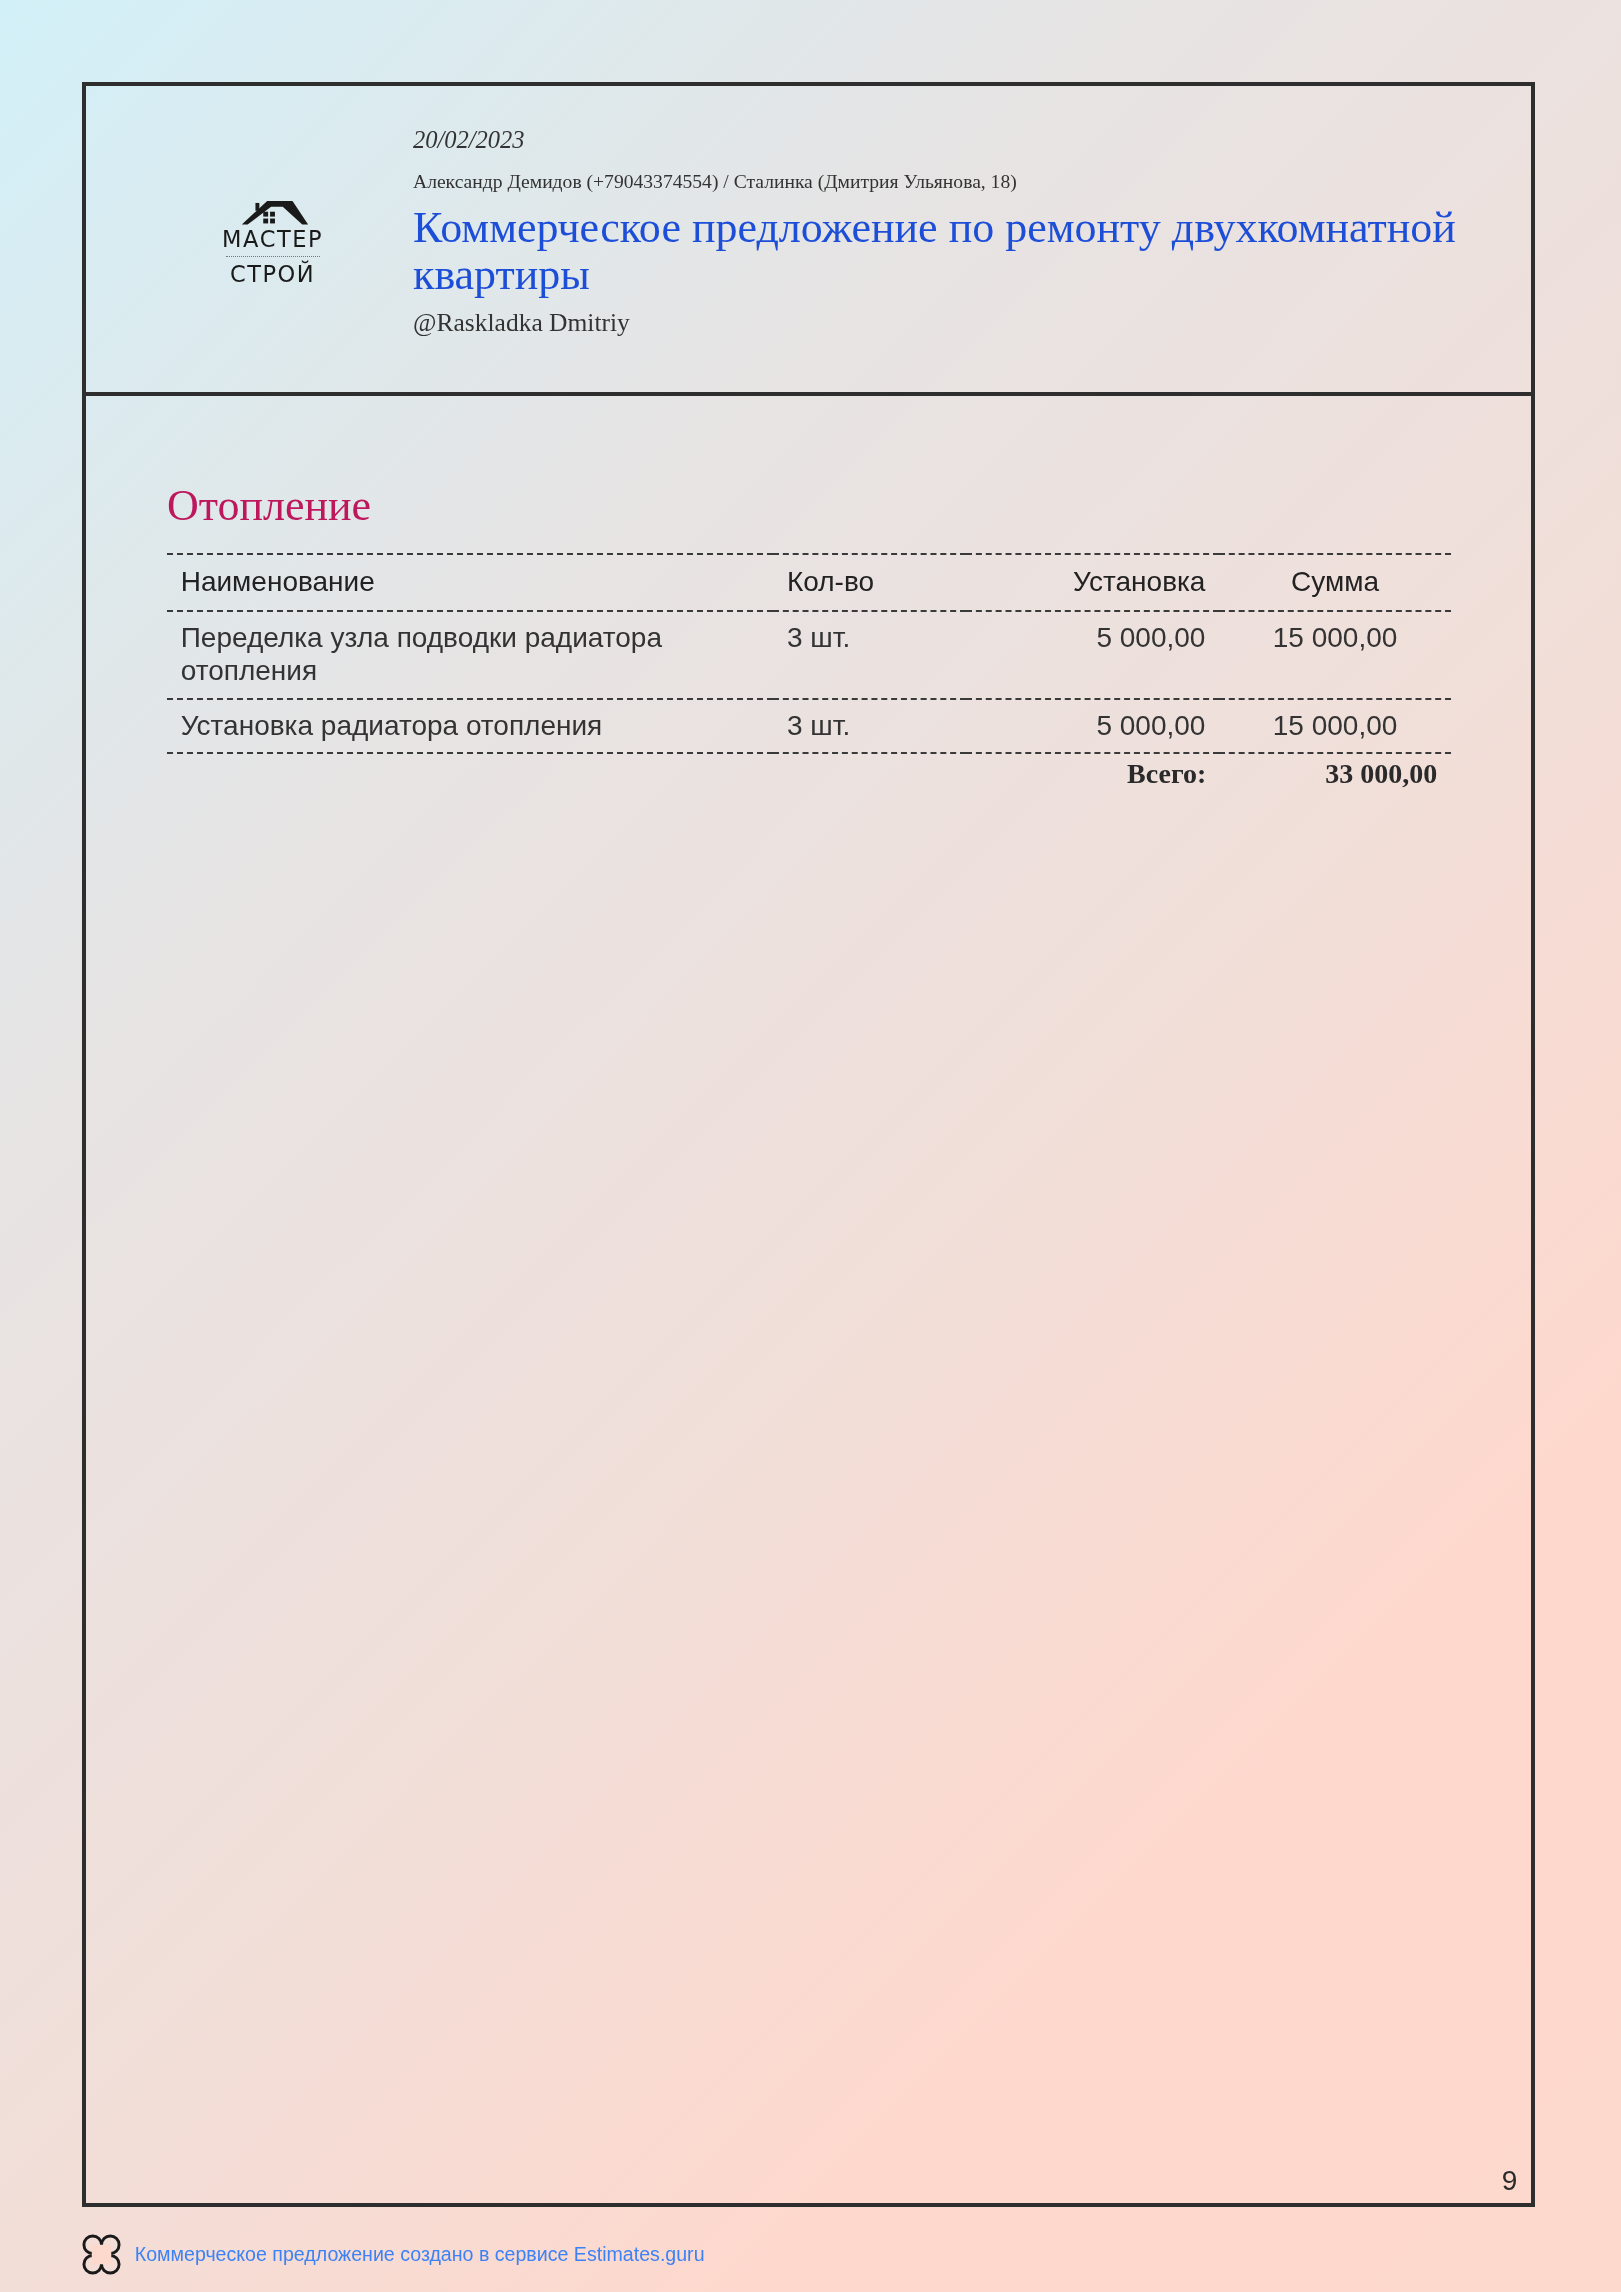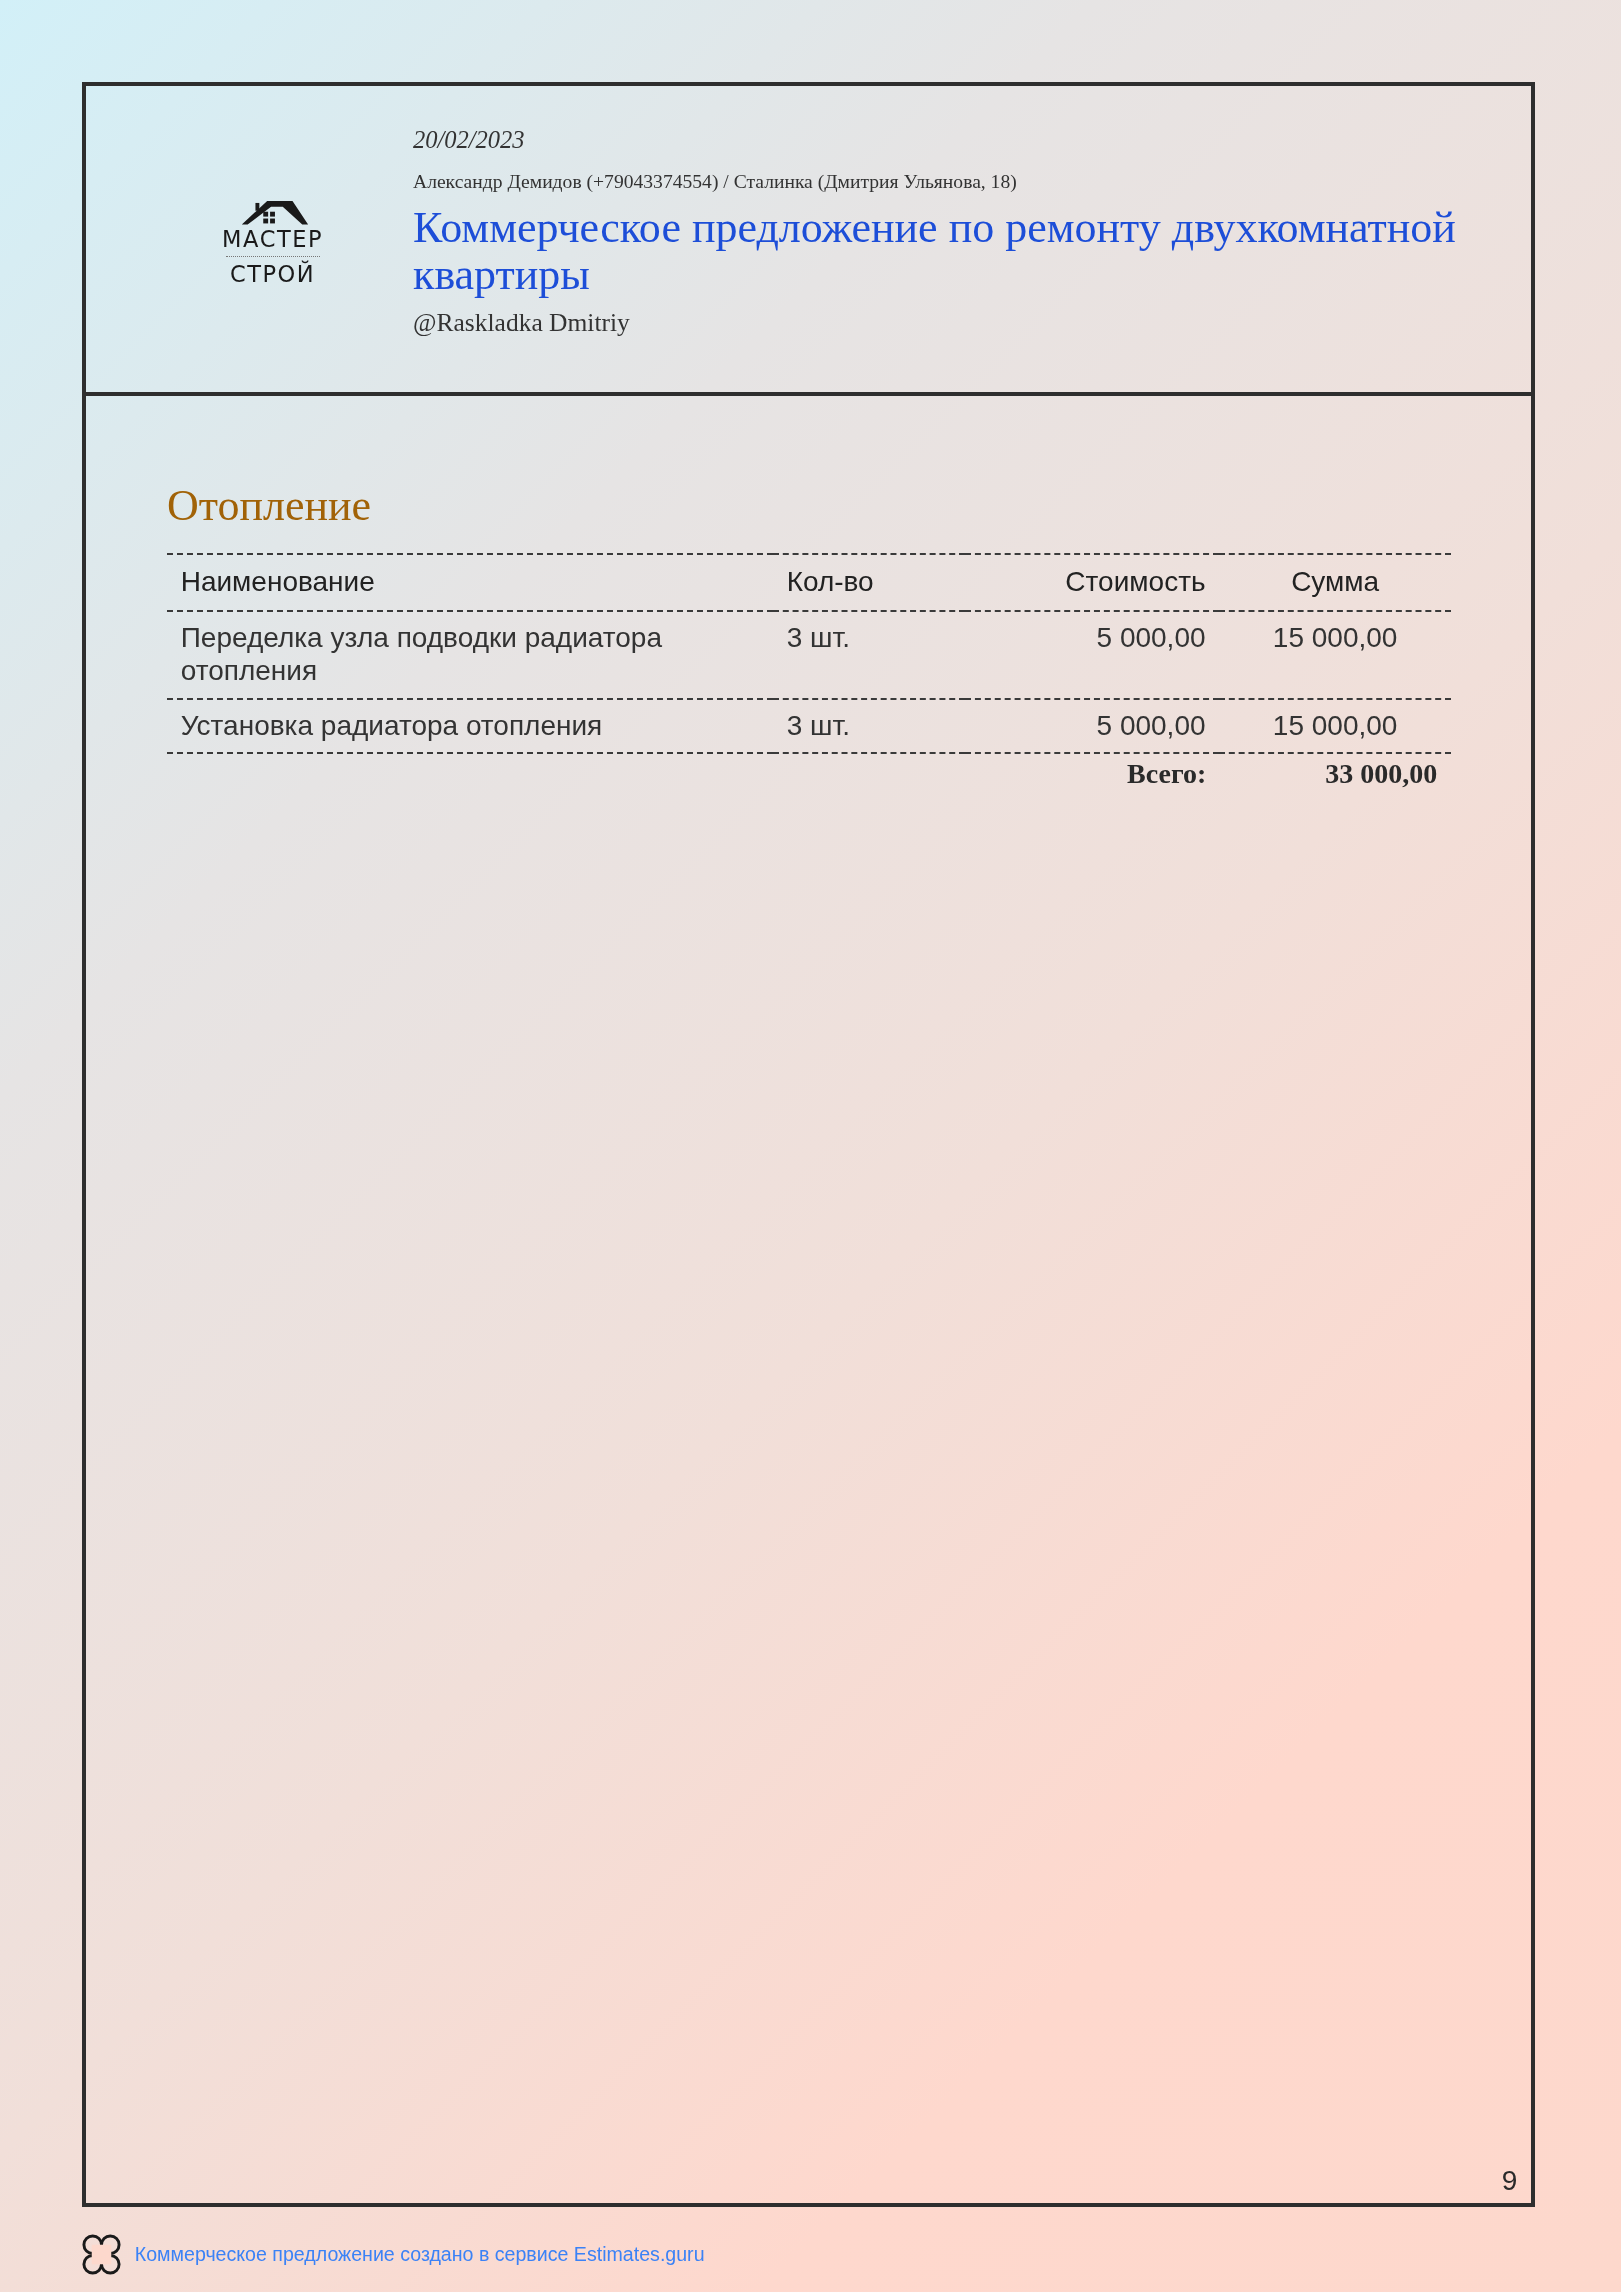--- a/index.html
+++ b/index.html
@@ -84,21 +84,21 @@
     }
     .content {
       position: absolute;
       left: 81px;
       top: 392px;
       width: 1284px;
     }
     .section-title {
       font-family: "Liberation Serif", "DejaVu Serif", serif;
       font-size: 44px;
-      color: #a16207;
+      color: #be185d;
       line-height: 55px;
       margin: 0 0 19.6px 0;
     }
     table.est {
       width: 1284px;
       border-collapse: collapse;
       font-family: "Liberation Sans", "DejaVu Sans", sans-serif;
       font-size: 28px;
       color: #333;
     }
@@ -181,21 +181,21 @@
     </div>
   </div>
 
   <div class="content">
     <div class="section-title">Отопление</div>
     <table class="est">
       <thead>
         <tr>
           <th class="c-name">Наименование</th>
           <th class="c-qty">Кол-во</th>
-          <th class="c-price">Стоимость</th>
+          <th class="c-price">Установка</th>
           <th class="c-sum">Сумма</th>
         </tr>
       </thead>
       <tbody>
         <tr>
           <td class="c-name">Переделка узла подводки радиатора отопления</td>
           <td class="c-qty">3 шт.</td>
           <td class="c-price">5 000,00</td>
           <td class="c-sum">15 000,00</td>
         </tr>

